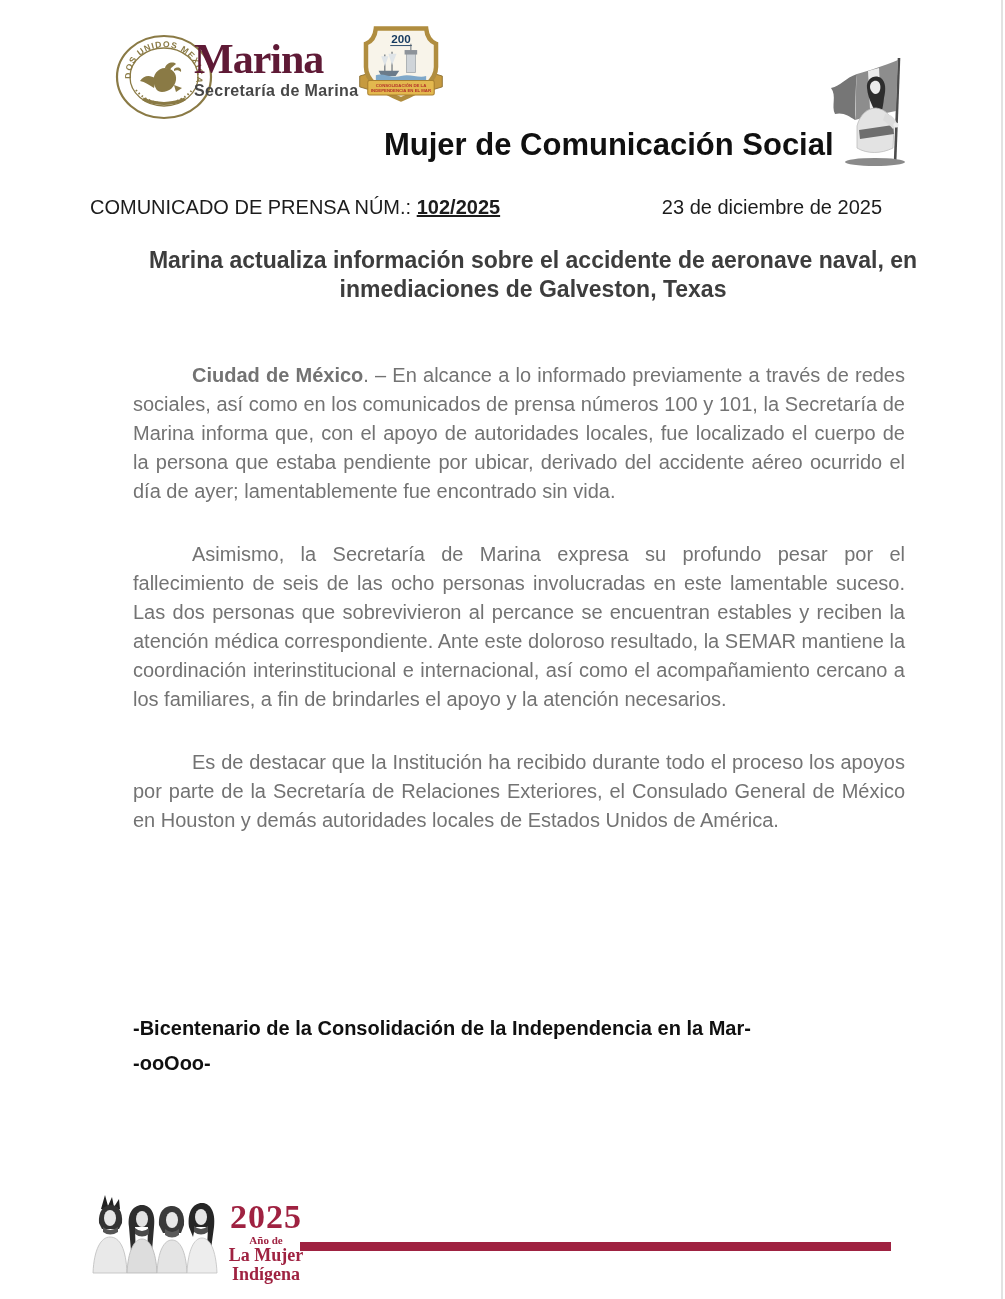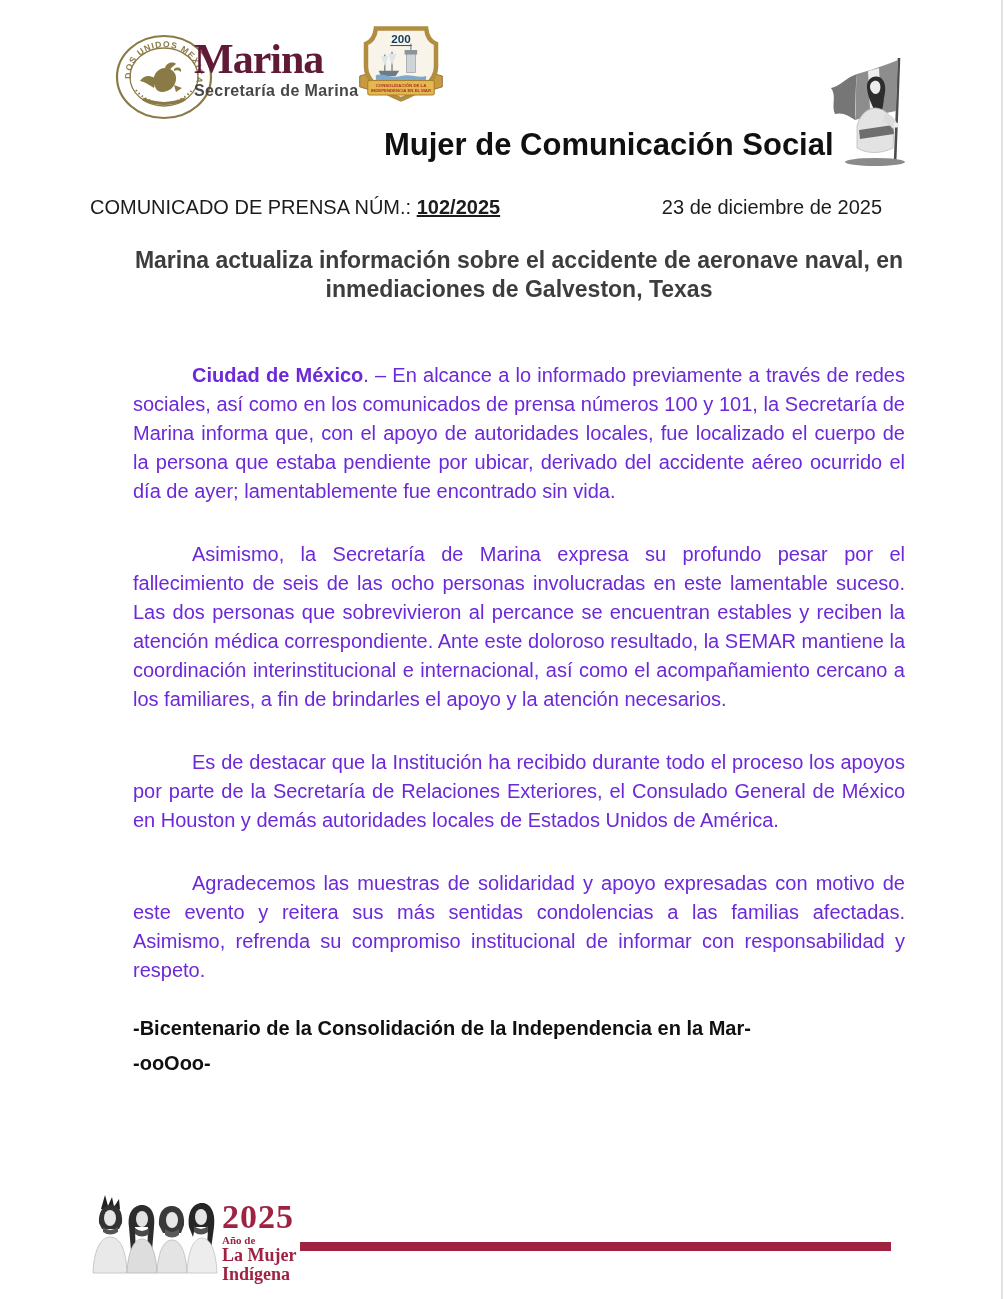--- a/index.html
+++ b/index.html
@@ -25,42 +25,42 @@
     font-size:31px;font-weight:bold;color:#101010;white-space:nowrap;
   }
 
   
   .meta{position:absolute;left:90px;top:196px;width:792px;display:flex;justify-content:space-between;font-size:20px;gap:40px;}
   .meta .num{font-weight:bold;text-decoration:underline;}
   .meta .date{}
 
   
   .doc-title{
-    position:absolute;left:133px;top:246px;width:772px;
+    position:absolute;left:147px;top:246px;width:772px;
     text-align:center;font-weight:bold;font-size:23px;line-height:29px;color:#3d3d3d;
   }
 
   
   .content{position:absolute;left:133px;top:361px;width:772px;}
   .content p{
     margin:0 0 34px 0;font-size:20px;line-height:29px;text-align:justify;
-    text-indent:59px;color:#6d28d9;
+    text-indent:59px;color:#737373;
   }
   .content .lead{font-weight:bold;}
 
   
   .motto{
     position:absolute;left:133px;top:1011px;width:772px;
     font-weight:bold;font-size:20px;line-height:35px;color:#101010;
   }
 
   
   .footer-women{position:absolute;left:89px;top:1193px;}
   .year-block{
-    position:absolute;left:222px;top:1200px;width:88px;text-align:left;
+    position:absolute;left:222px;top:1200px;width:88px;text-align:center;
     color:#9f2241;font-family:"Liberation Serif","DejaVu Serif",serif;
   }
   .year-big{font-size:34px;font-weight:bold;line-height:34px;letter-spacing:1px;}
   .year-s1{font-size:11px;font-weight:bold;line-height:12px;}
   .year-s2{font-size:18px;font-weight:bold;line-height:19px;}
   .footer-bar{position:absolute;left:300px;top:1242px;width:591px;height:9px;background:#9f2241;}
 </style>
 </head>
 <body>
 
@@ -139,21 +139,20 @@
   <div><span>COMUNICADO DE PRENSA NÚM.: </span><span class="num">102/2025</span></div>
   <div class="date">23 de diciembre de 2025</div>
 </div>
 
 <div class="doc-title">Marina actualiza información sobre el accidente de aeronave naval, en inmediaciones de Galveston, Texas</div>
 
 <div class="content">
   <p><span class="lead">Ciudad de México</span><span>. – En alcance a lo informado previamente a través de redes sociales, así como en los comunicados de prensa números 100 y 101, la Secretaría de Marina informa que, con el apoyo de autoridades locales, fue localizado el cuerpo de la persona que estaba pendiente por ubicar, derivado del accidente aéreo ocurrido el día de ayer; lamentablemente fue encontrado sin vida.</span></p>
   <p>Asimismo, la Secretaría de Marina expresa su profundo pesar por el fallecimiento de seis de las ocho personas involucradas en este lamentable suceso. Las dos personas que sobrevivieron al percance se encuentran estables y reciben la atención médica correspondiente. Ante este doloroso resultado, la SEMAR mantiene la coordinación interinstitucional e internacional, así como el acompañamiento cercano a los familiares, a fin de brindarles el apoyo y la atención necesarios.</p>
   <p>Es de destacar que la Institución ha recibido durante todo el proceso los apoyos por parte de la Secretaría de Relaciones Exteriores, el Consulado General de México en Houston y demás autoridades locales de Estados Unidos de América.</p>
-  <p>Agradecemos las muestras de solidaridad y apoyo expresadas con motivo de este evento y reitera sus más sentidas condolencias a las familias afectadas. Asimismo, refrenda su compromiso institucional de informar con responsabilidad y respeto.</p>
 </div>
 
 <div class="motto">
   <div>-Bicentenario de la Consolidación de la Independencia en la Mar-</div>
   <div>-ooOoo-</div>
 </div>
 
 <div class="footer-women">
   <svg width="136" height="82" viewBox="0 0 136 82">
 

